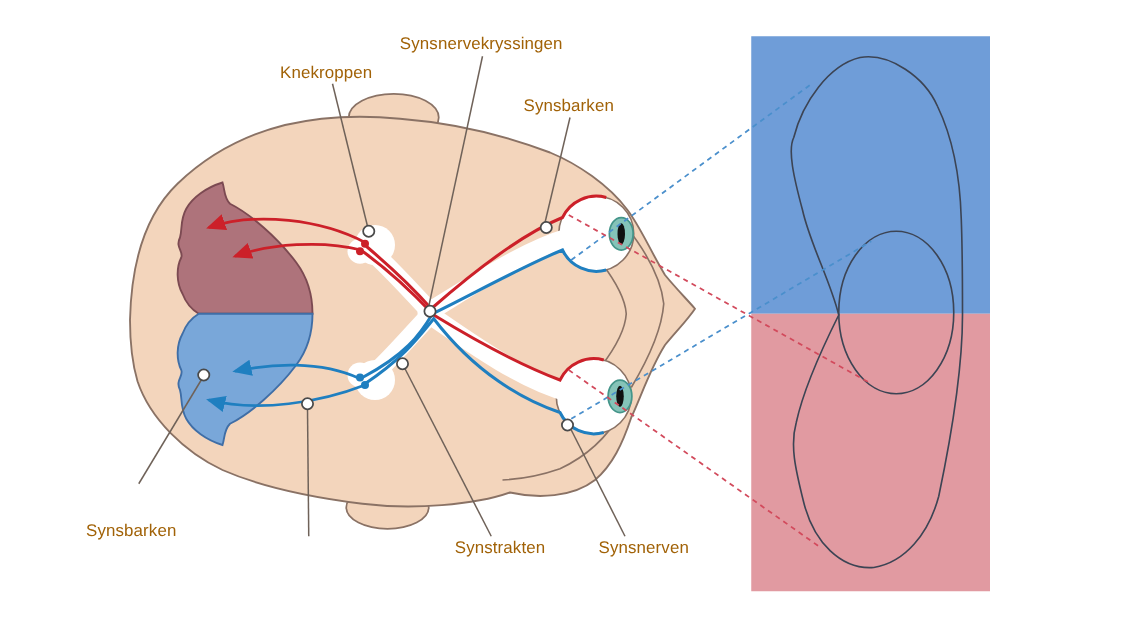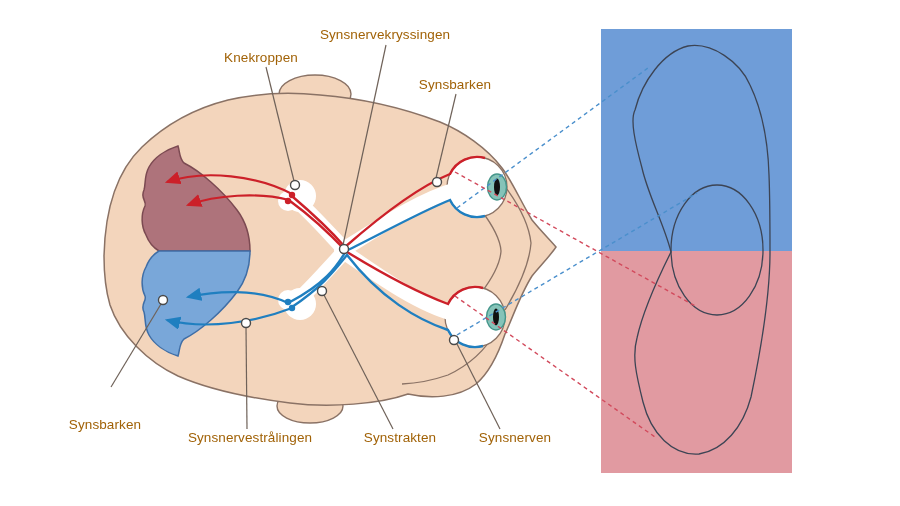--- a/index.html
+++ b/index.html
@@ -141,16 +141,15 @@
       <circle cx="163" cy="300" r="4.5"></circle>
       <circle cx="246" cy="323" r="4.5"></circle>
       <circle cx="454" cy="340" r="4.5"></circle>
     </g>
   </svg>
 
   <div class="lbl" style="left:261px;top:50px;">Knekroppen</div>
   <div class="lbl" style="left:385px;top:27px;">Synsnervekryssingen</div>
   <div class="lbl" style="left:455px;top:77px;">Synsbarken</div>
   <div class="lbl" style="left:105px;top:389px;margin-top:28px;">Synsbarken</div>
-  <div class="lbl" style="left:250px;top:430px;">Synsnervestrålingen</div>
   <div class="lbl" style="left:400px;top:430px;">Synstrakten</div>
   <div class="lbl" style="left:515px;top:430px;">Synsnerven</div>
 </div>
 
 </body></html>

